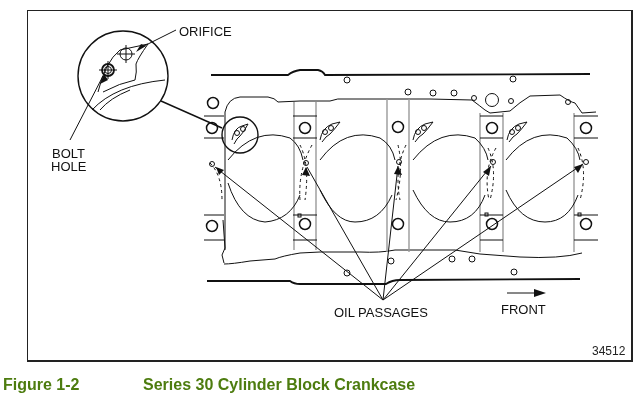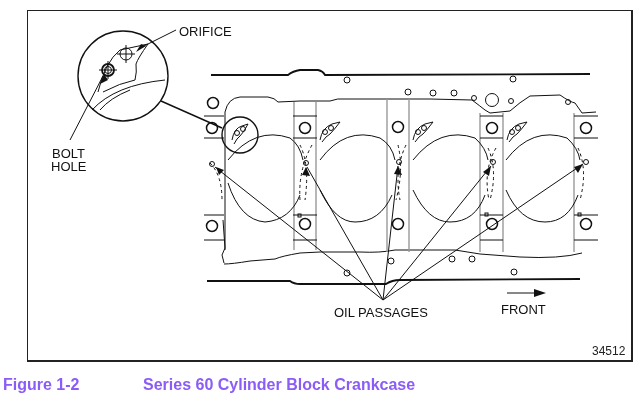--- a/index.html
+++ b/index.html
@@ -1,21 +1,21 @@
 <!DOCTYPE html>
 <html><head>
 <meta charset="utf-8">
 <style>
   html, body { margin: 0; padding: 0; background: #ffffff; }
   body { width: 644px; height: 402px; position: relative; overflow: hidden; font-family: "Liberation Sans", sans-serif; }
   #frame { position: absolute; left: 27px; top: 10px; width: 606px; height: 352px; border: 1.5px solid #222; border-right-width: 2px; border-bottom-width: 2px; box-sizing: border-box; background: #fff; }
   svg#diagram { position: absolute; left: 0; top: 0; }
   .lbl { font-family: "Liberation Sans", sans-serif; font-size: 13px; fill: #111; }
   .fignum { font-family: "Liberation Sans", sans-serif; font-size: 12px; fill: #222; }
-  .caption { position: absolute; top: 376px; font-family: "Liberation Sans", sans-serif; font-weight: bold; font-size: 16px; color: #8b5cf6; }
+  .caption { position: absolute; top: 376px; font-family: "Liberation Sans", sans-serif; font-weight: bold; font-size: 16px; color: #4d7c0f; }
   #caption-num { left: 3px; }
   #caption-title { left: 143px; }
 </style>
 </head>
 <body>
 
 <div id="frame"></div>
 
 <svg id="diagram" width="644" height="402" viewBox="0 0 644 402">
   <g fill="none" stroke="#111" stroke-width="1">
@@ -160,13 +160,13 @@
 
   <text class="lbl" x="179" y="36">ORIFICE</text>
   <text class="lbl" x="52" y="158">BOLT</text>
   <text class="lbl" x="51" y="171">HOLE</text>
   <text class="lbl" x="334" y="317">OIL PASSAGES</text>
   <text class="lbl" x="501" y="314">FRONT</text>
   <text class="fignum" x="592" y="355">34512</text>
 </svg>
 
 <div class="caption" id="caption-num">Figure 1-2</div>
-<div class="caption" id="caption-title">Series 60 Cylinder Block Crankcase</div>
+<div class="caption" id="caption-title">Series 30 Cylinder Block Crankcase</div>
 
 </body></html>

